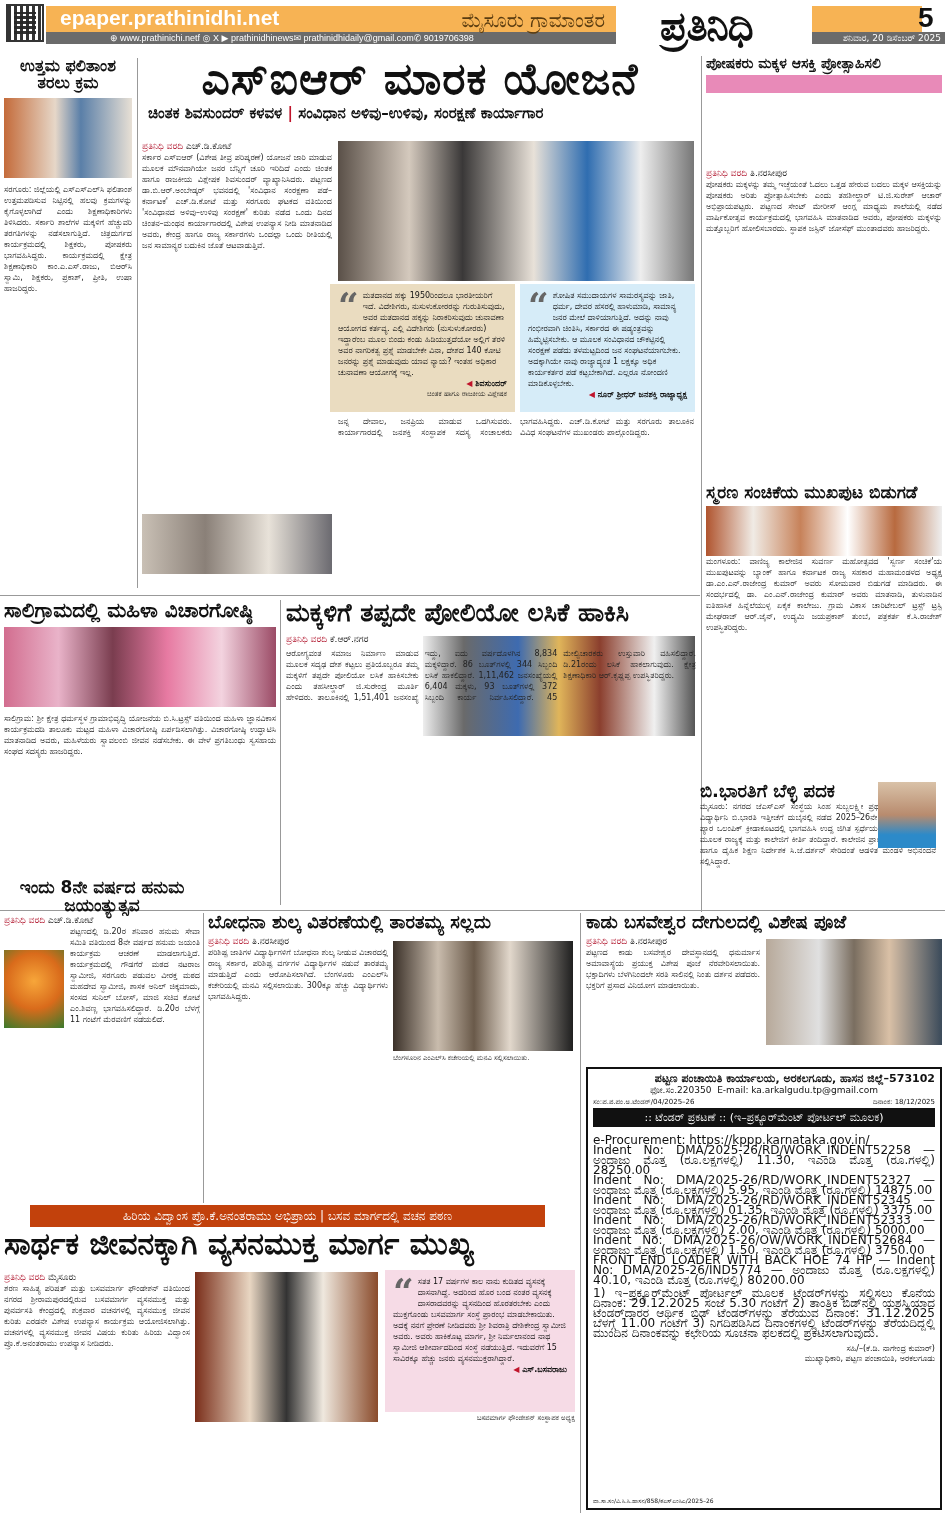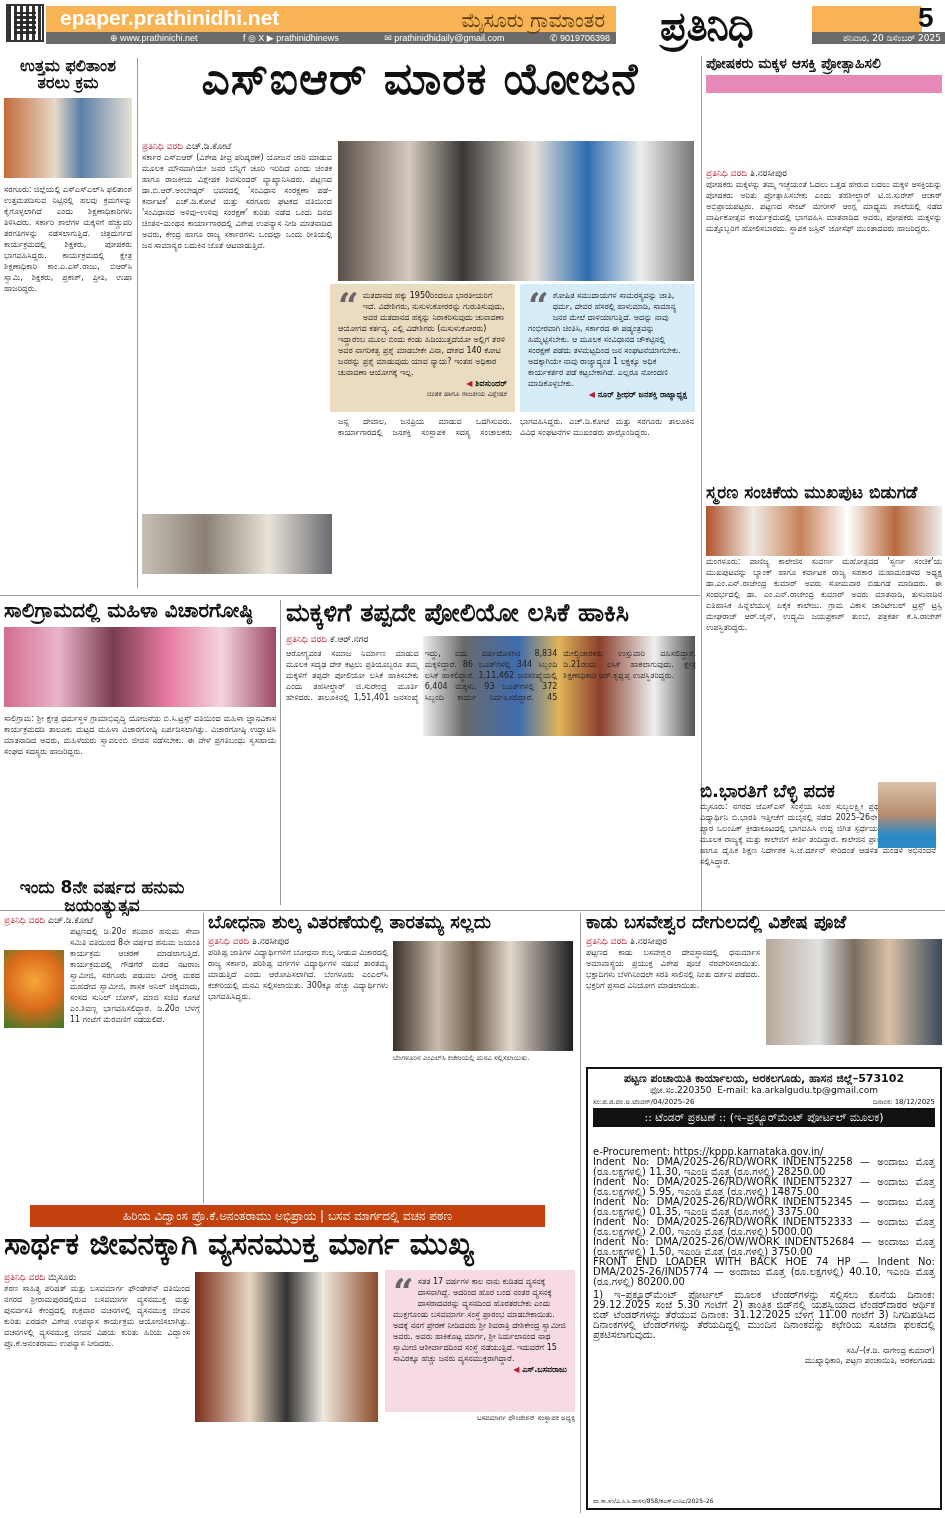--- a/index.html
+++ b/index.html
@@ -10,21 +10,21 @@
   #masthead{left:0;top:0;width:945px;height:52px}
   .qr{left:6px;top:4px;width:38px;height:38px;background:
      repeating-linear-gradient(90deg,#111 0 3px,#fff 3px 6px),#111;
      border:2px solid #111;opacity:.85}
   .qr::after{content:"";position:absolute;left:6px;top:6px;width:22px;height:22px;
      background:repeating-linear-gradient(0deg,#111 0 3px,#fff 3px 5px);mix-blend-mode:multiply}
   .orange-band{left:46px;top:6px;width:570px;height:26px;background:#f7b354}
   .grey-band{left:46px;top:32px;width:570px;height:12px;background:#6b6b6b}
   .site{left:60px;top:6px;font:bold 21px "Liberation Sans",sans-serif;color:#fff}
   .region{right:340px;top:8px;font:20px "DejaVu Sans",sans-serif;color:#5a3c10}
-  .contacts{left:110px;top:32px;width:500px;height:12px;display:flex;justify-content:space-between;
+  .contacts{left:110px;top:32px;width:500px;height:12px;display:flex;
      font:9px "Liberation Sans",sans-serif;color:#fff;line-height:12px}
   .logo{left:660px;top:2px;font:bold 40px "DejaVu Serif",serif;letter-spacing:-1px;color:#111}
   .pg-orange{left:812px;top:6px;width:110px;height:26px;background:#f7b354}
   .pg-num{left:918px;top:2px;font:bold 28px "Liberation Sans",sans-serif}
   .date-band{left:812px;top:32px;width:133px;height:12px;background:#6b6b6b;
      font:9px "DejaVu Sans",sans-serif;color:#fff;text-align:right;padding-right:4px;line-height:12px}
   
   .hl{font-weight:bold;font-family:"DejaVu Sans",sans-serif;line-height:1.05}
   .byline{font-size:9px;color:#b0132b;font-weight:bold}
   .byline span{color:#111;font-weight:normal}
@@ -62,20 +62,25 @@
 
 <div class="abs" style="left:4px;top:58px;width:128px;height:530px">
   <div class="hl" style="font-size:16px;text-align:center">ಉತ್ತಮ ಫಲಿತಾಂಶ ತರಲು ಕ್ರಮ</div>
   <div class="photo" style="margin-top:6px;height:80px;background:linear-gradient(90deg,#c46b3a,#e6d7c8 40%,#5a7fa8 60%,#e8e0d5)"></div>
   <div class="body" style="margin-top:6px">ಸರಗೂರು: ಜಿಲ್ಲೆಯಲ್ಲಿ ಎಸ್‌ಎಸ್‌ಎಲ್‌ಸಿ ಫಲಿತಾಂಶ ಉತ್ತಮಪಡಿಸುವ ನಿಟ್ಟಿನಲ್ಲಿ ಹಲವು ಕ್ರಮಗಳನ್ನು ಕೈಗೊಳ್ಳಲಾಗಿದೆ ಎಂದು ಶಿಕ್ಷಣಾಧಿಕಾರಿಗಳು ತಿಳಿಸಿದರು. ಸರ್ಕಾರಿ ಶಾಲೆಗಳ ಮಕ್ಕಳಿಗೆ ಹೆಚ್ಚುವರಿ ತರಗತಿಗಳನ್ನು ನಡೆಸಲಾಗುತ್ತಿದೆ. ಚಿತ್ರದುರ್ಗದ ಕಾರ್ಯಕ್ರಮದಲ್ಲಿ ಶಿಕ್ಷಕರು, ಪೋಷಕರು ಭಾಗವಹಿಸಿದ್ದರು. ಕಾರ್ಯಕ್ರಮದಲ್ಲಿ ಕ್ಷೇತ್ರ ಶಿಕ್ಷಣಾಧಿಕಾರಿ ಕಾಂ.ಎ.ಎಸ್.ರಾಜು, ಬಿಆರ್‌ಸಿ ಸ್ವಾಮಿ, ಶಿಕ್ಷಕರು, ಪ್ರಕಾಶ್, ಪ್ರೀತಿ, ಉಷಾ ಹಾಜರಿದ್ದರು.</div>
 </div>
 <div class="abs vline" style="left:137px;top:58px;height:530px"></div>
 
 <div class="abs" style="left:142px;top:56px;width:556px;height:540px">
   <div class="hl" style="font-size:44px;text-align:center;letter-spacing:1px">ಎಸ್‌ಐಆರ್ ಮಾರಕ ಯೋಜನೆ</div>
+  <div style="font-size:15px;font-weight:bold;margin-top:2px;padding-left:6px">
+    <span>ಚಿಂತಕ ಶಿವಸುಂದರ್ ಕಳವಳ</span>
+    <span style="color:#c0142b"> | </span>
+    <span>ಸಂವಿಧಾನ ಅಳಿವು–ಉಳಿವು, ಸಂರಕ್ಷಣೆ ಕಾರ್ಯಾಗಾರ</span>
+  </div>
   <div class="abs" style="left:0;top:85px;width:190px">
     <div class="byline"><span style="color:#b0132b">ಪ್ರತಿನಿಧಿ ವರದಿ</span> <span>ಎಚ್.ಡಿ.ಕೋಟೆ</span></div>
     <div class="body">ಸರ್ಕಾರ ಎಸ್‌ಐಆರ್ (ವಿಶೇಷ ತೀವ್ರ ಪರಿಷ್ಕರಣೆ) ಯೋಜನೆ ಜಾರಿ ಮಾಡುವ ಮೂಲಕ ಮೌನವಾಗಿಯೇ ಜನರ ಬೆನ್ನಿಗೆ ಚೂರಿ ಇರಿದಿದೆ ಎಂದು ಚಿಂತಕ ಹಾಗೂ ರಾಜಕೀಯ ವಿಶ್ಲೇಷಕ ಶಿವಸುಂದರ್ ವ್ಯಾಖ್ಯಾನಿಸಿದರು. ಪಟ್ಟಣದ ಡಾ.ಬಿ.ಆರ್.ಅಂಬೇಡ್ಕರ್ ಭವನದಲ್ಲಿ 'ಸಂವಿಧಾನ ಸಂರಕ್ಷಣಾ ಪಡೆ–ಕರ್ನಾಟಕ' ಎಚ್.ಡಿ.ಕೋಟೆ ಮತ್ತು ಸರಗೂರು ಘಟಕದ ವತಿಯಿಂದ 'ಸಂವಿಧಾನದ ಅಳಿವು–ಉಳಿವು ಸಂರಕ್ಷಣೆ' ಕುರಿತು ನಡೆದ ಒಂದು ದಿನದ ಚಿಂತನ–ಮಂಥನ ಕಾರ್ಯಾಗಾರದಲ್ಲಿ ವಿಶೇಷ ಉಪನ್ಯಾಸ ನೀಡಿ ಮಾತನಾಡಿದ ಅವರು, ಕೇಂದ್ರ ಹಾಗೂ ರಾಜ್ಯ ಸರ್ಕಾರಗಳು ಒಂದಲ್ಲಾ ಒಂದು ರೀತಿಯಲ್ಲಿ ಜನ ಸಾಮಾನ್ಯರ ಬದುಕಿನ ಜೊತೆ ಆಟವಾಡುತ್ತಿವೆ.</div>
   </div>
   <div class="abs photo" style="left:196px;top:85px;width:356px;height:140px;background:linear-gradient(90deg,#5a5048,#d4c9bd 20%,#3a3838 35%,#e8e1d8 55%,#2f6db0 70%,#eee 85%,#777)"></div>
   <div class="abs quote" style="left:188px;top:228px;width:185px;height:128px;background:#eadcc0">
     <span class="qmark">“</span>
     <span>ಮತದಾನದ ಹಕ್ಕು 1950ರಿಂದಲೂ ಭಾರತೀಯರಿಗೆ ಇದೆ. ವಿದೇಶಿಗರು, ನುಸುಳುಕೋರರನ್ನು ಗುರುತಿಸುವುದು, ಅವರ ಮತದಾನದ ಹಕ್ಕನ್ನು ನಿರಾಕರಿಸುವುದು ಚುನಾವಣಾ ಆಯೋಗದ ಕರ್ತವ್ಯ. ಎಲ್ಲಿ ವಿದೇಶಿಗರು (ನುಸುಳುಕೋರರು) ಇದ್ದಾರೆಂಬ ಮೂಲ ಬಿಂದು ಕಂಡು ಹಿಡಿಯುತ್ತದೆಯೋ ಅಲ್ಲಿಗೆ ತೆರಳಿ ಅವರ ನಾಗರಿಕತ್ವ ಪ್ರಶ್ನೆ ಮಾಡಬೇಕೇ ವಿನಾ, ದೇಶದ 140 ಕೋಟಿ ಜನರನ್ನು ಪ್ರಶ್ನೆ ಮಾಡುವುದು ಯಾವ ನ್ಯಾಯ? ಇಂತಹ ಅಧಿಕಾರ ಚುನಾವಣಾ ಆಯೋಗಕ್ಕೆ ಇಲ್ಲ.</span>
     <div class="attrib">ಶಿವಸುಂದರ್</div>
     <div style="text-align:right;font-size:7px">ಚಿಂತಕ ಹಾಗೂ ರಾಜಕೀಯ ವಿಶ್ಲೇಷಕ</div>
@@ -145,30 +150,30 @@
 <div class="abs vline" style="left:580px;top:913px;height:600px"></div>
 
 <div class="abs" style="left:586px;top:913px;width:356px">
   <div class="hl" style="font-size:18px">ಕಾಡು ಬಸವೇಶ್ವರ ದೇಗುಲದಲ್ಲಿ ವಿಶೇಷ ಪೂಜೆ</div>
   <div class="byline" style="margin-top:4px"><span style="color:#b0132b">ಪ್ರತಿನಿಧಿ ವರದಿ</span> <span>ತಿ.ನರಸೀಪುರ</span></div>
   <div class="abs photo" style="left:180px;top:26px;width:176px;height:106px;background:linear-gradient(90deg,#b7a99a,#e0e0e0 30%,#7a6e60 50%,#d9c0a6 70%,#3a4a5a)"></div>
   <div class="body" style="width:174px;height:110px;overflow:hidden">ಪಟ್ಟಣದ ಕಾಡು ಬಸವೇಶ್ವರ ದೇವಸ್ಥಾನದಲ್ಲಿ ಧನುರ್ಮಾಸ ಅಮಾವಾಸ್ಯೆಯ ಪ್ರಯುಕ್ತ ವಿಶೇಷ ಪೂಜೆ ನೆರವೇರಿಸಲಾಯಿತು. ಭಕ್ತಾದಿಗಳು ಬೆಳಗಿನಿಂದಲೇ ಸರತಿ ಸಾಲಿನಲ್ಲಿ ನಿಂತು ದರ್ಶನ ಪಡೆದರು. ಭಕ್ತರಿಗೆ ಪ್ರಸಾದ ವಿನಿಯೋಗ ಮಾಡಲಾಯಿತು.</div>
 </div>
 
 <div class="abs tender" style="left:586px;top:1067px;width:356px;height:443px;padding:3px 5px">
-  <div style="font-size:11px;text-align:center;font-weight:bold">ಪಟ್ಟಣ ಪಂಚಾಯಿತಿ ಕಾರ್ಯಾಲಯ, ಅರಕಲಗೂಡು, ಹಾಸನ ಜಿಲ್ಲೆ–573102</div>
+  <div style="font-size:11px;text-align:right;font-weight:bold">ಪಟ್ಟಣ ಪಂಚಾಯಿತಿ ಕಾರ್ಯಾಲಯ, ಅರಕಲಗೂಡು, ಹಾಸನ ಜಿಲ್ಲೆ–573102</div>
   <div style="font-size:9px;text-align:center;font-weight:normal">
     <span>ಫೋ.ಸಂ.220350</span>&nbsp;&nbsp;<span>E-mail: ka.arkalgudu.tp@gmail.com</span>
   </div>
   <div style="font-size:7px;display:flex;justify-content:space-between;margin:2px 0">
     <span>ಸಂ:ಪ.ಪ.ಪಂ.ಅ.ಟೆಂಡರ್/04/2025–26</span>
     <span>ದಿನಾಂಕ: 18/12/2025</span>
   </div>
   <div class="bar">:: ಟೆಂಡರ್ ಪ್ರಕಟಣೆ :: (ಇ–ಪ್ರಕ್ಯೂರ್‌ಮೆಂಟ್ ಪೋರ್ಟಲ್ ಮೂಲಕ)</div>
-  <div style="font-size:10px;line-height:10px;text-align:justify;margin-top:20px">
+  <div style="font-size:12px;line-height:10px;text-align:justify;margin-top:8px">
     <div>e-Procurement: <span>https://kppp.karnataka.gov.in/</span></div>
     <div>Indent No: DMA/2025-26/RD/WORK_INDENT52258 — ಅಂದಾಜು ಮೊತ್ತ (ರೂ.ಲಕ್ಷಗಳಲ್ಲಿ) 11.30, ಇಎಂಡಿ ಮೊತ್ತ (ರೂ.ಗಳಲ್ಲಿ) 28250.00</div>
     <div>Indent No: DMA/2025-26/RD/WORK_INDENT52327 — ಅಂದಾಜು ಮೊತ್ತ (ರೂ.ಲಕ್ಷಗಳಲ್ಲಿ) 5.95, ಇಎಂಡಿ ಮೊತ್ತ (ರೂ.ಗಳಲ್ಲಿ) 14875.00</div>
     <div>Indent No: DMA/2025-26/RD/WORK_INDENT52345 — ಅಂದಾಜು ಮೊತ್ತ (ರೂ.ಲಕ್ಷಗಳಲ್ಲಿ) 01.35, ಇಎಂಡಿ ಮೊತ್ತ (ರೂ.ಗಳಲ್ಲಿ) 3375.00</div>
     <div>Indent No: DMA/2025-26/RD/WORK_INDENT52333 — ಅಂದಾಜು ಮೊತ್ತ (ರೂ.ಲಕ್ಷಗಳಲ್ಲಿ) 2.00, ಇಎಂಡಿ ಮೊತ್ತ (ರೂ.ಗಳಲ್ಲಿ) 5000.00</div>
     <div>Indent No: DMA/2025-26/OW/WORK_INDENT52684 — ಅಂದಾಜು ಮೊತ್ತ (ರೂ.ಲಕ್ಷಗಳಲ್ಲಿ) 1.50, ಇಎಂಡಿ ಮೊತ್ತ (ರೂ.ಗಳಲ್ಲಿ) 3750.00</div>
     <div>FRONT END LOADER WITH BACK HOE 74 HP — Indent No: DMA/2025-26/IND5774 — ಅಂದಾಜು ಮೊತ್ತ (ರೂ.ಲಕ್ಷಗಳಲ್ಲಿ) 40.10, ಇಎಂಡಿ ಮೊತ್ತ (ರೂ.ಗಳಲ್ಲಿ) 80200.00</div>
     <div style="margin-top:3px">1) ಇ–ಪ್ರಕ್ಯೂರ್‌ಮೆಂಟ್ ಪೋರ್ಟಲ್ ಮೂಲಕ ಟೆಂಡರ್‌ಗಳನ್ನು ಸಲ್ಲಿಸಲು ಕೊನೆಯ ದಿನಾಂಕ: 29.12.2025 ಸಂಜೆ 5.30 ಗಂಟೆಗೆ 2) ತಾಂತ್ರಿಕ ಬಿಡ್‌ನಲ್ಲಿ ಯಶಸ್ವಿಯಾದ ಟೆಂಡರ್‌ದಾರರ ಆರ್ಥಿಕ ಬಿಡ್ ಟೆಂಡರ್‌ಗಳನ್ನು ತೆರೆಯುವ ದಿನಾಂಕ: 31.12.2025 ಬೆಳಗ್ಗೆ 11.00 ಗಂಟೆಗೆ 3) ನಿಗದಿಪಡಿಸಿದ ದಿನಾಂಕಗಳಲ್ಲಿ ಟೆಂಡರ್‌ಗಳನ್ನು ತೆರೆಯದಿದ್ದಲ್ಲಿ ಮುಂದಿನ ದಿನಾಂಕವನ್ನು ಕಛೇರಿಯ ಸೂಚನಾ ಫಲಕದಲ್ಲಿ ಪ್ರಕಟಿಸಲಾಗುವುದು.</div>
   </div>
   <div style="text-align:right;font-size:8px;margin-top:6px">ಸಹಿ/–(ಕೆ.ಡಿ. ನಾಗೇಂದ್ರ ಕುಮಾರ್)</div>

